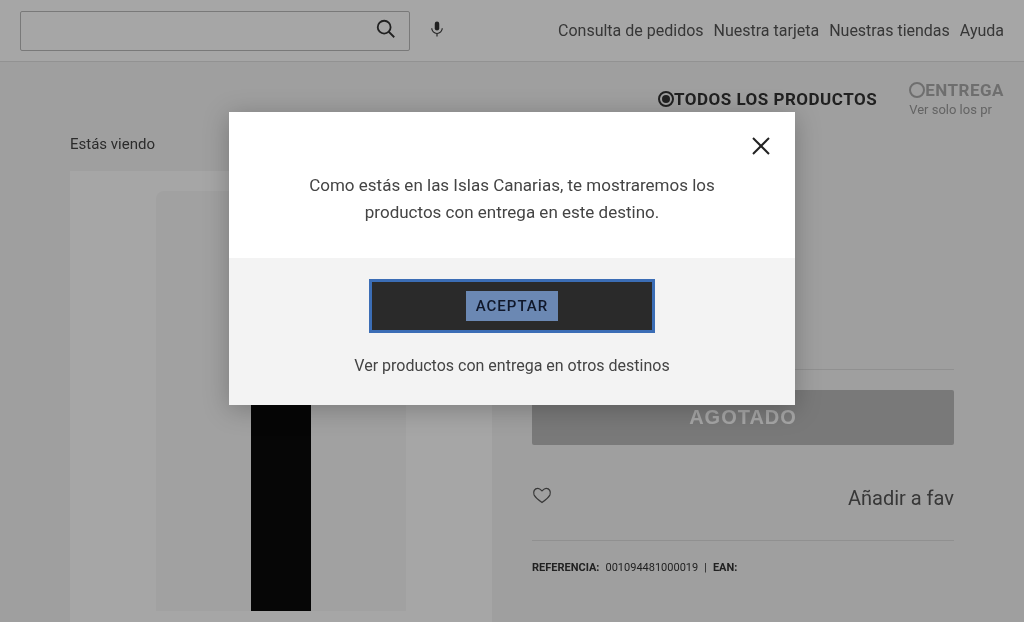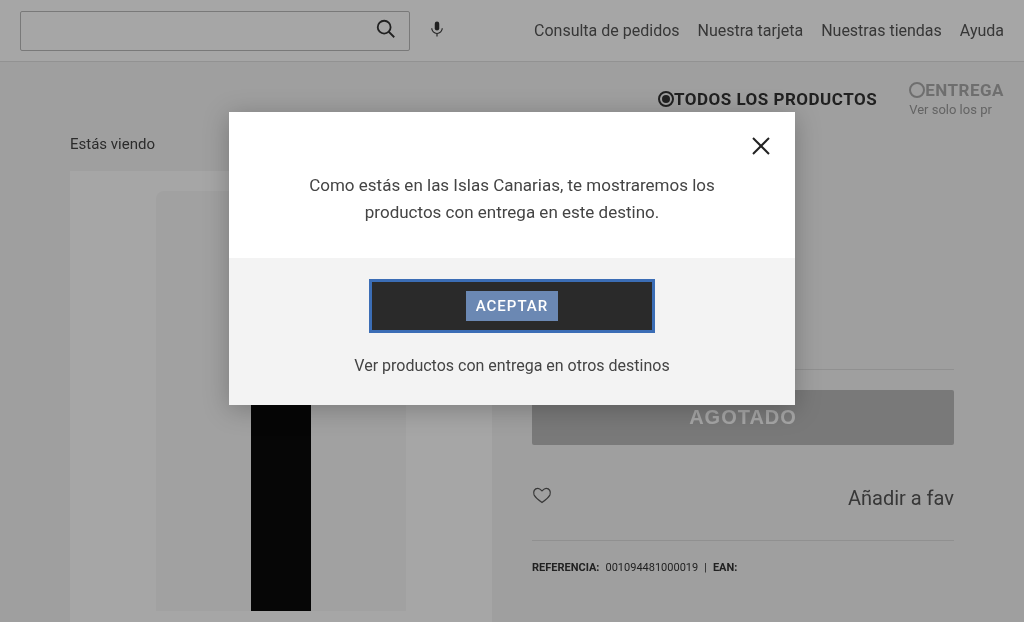--- a/index.html
+++ b/index.html
@@ -45,21 +45,21 @@
     .search-icon svg { width: 22px; height: 22px; stroke: #333; fill: none; stroke-width: 2; }
     .mic-icon {
       margin-left: 18px;
       cursor: pointer;
     }
     .mic-icon svg { width: 18px; height: 24px; fill: #333; }
 
     .nav-links {
       margin-left: auto;
       display: flex;
-      gap: 18px;
+      gap: 10px;
     }
     .nav-link {
       color: #555;
       font-size: 16px;
       text-decoration: none;
       cursor: pointer;
     }
 
     
     .filter-bar {
@@ -257,21 +257,21 @@
       height: 52px;
       display: inline-flex;
       align-items: center;
       justify-content: center;
       cursor: pointer;
       position: relative;
     }
     .accept-inner {
       background: #6b88b3;
       padding: 6px 10px;
-      color: #ffffff;
+      color: #0f172a;
       font-size: 15px;
       font-weight: 500;
       letter-spacing: 1px;
     }
     .modal-link {
       margin-top: 24px;
       font-size: 16px;
       color: #444;
       cursor: pointer;
     }

